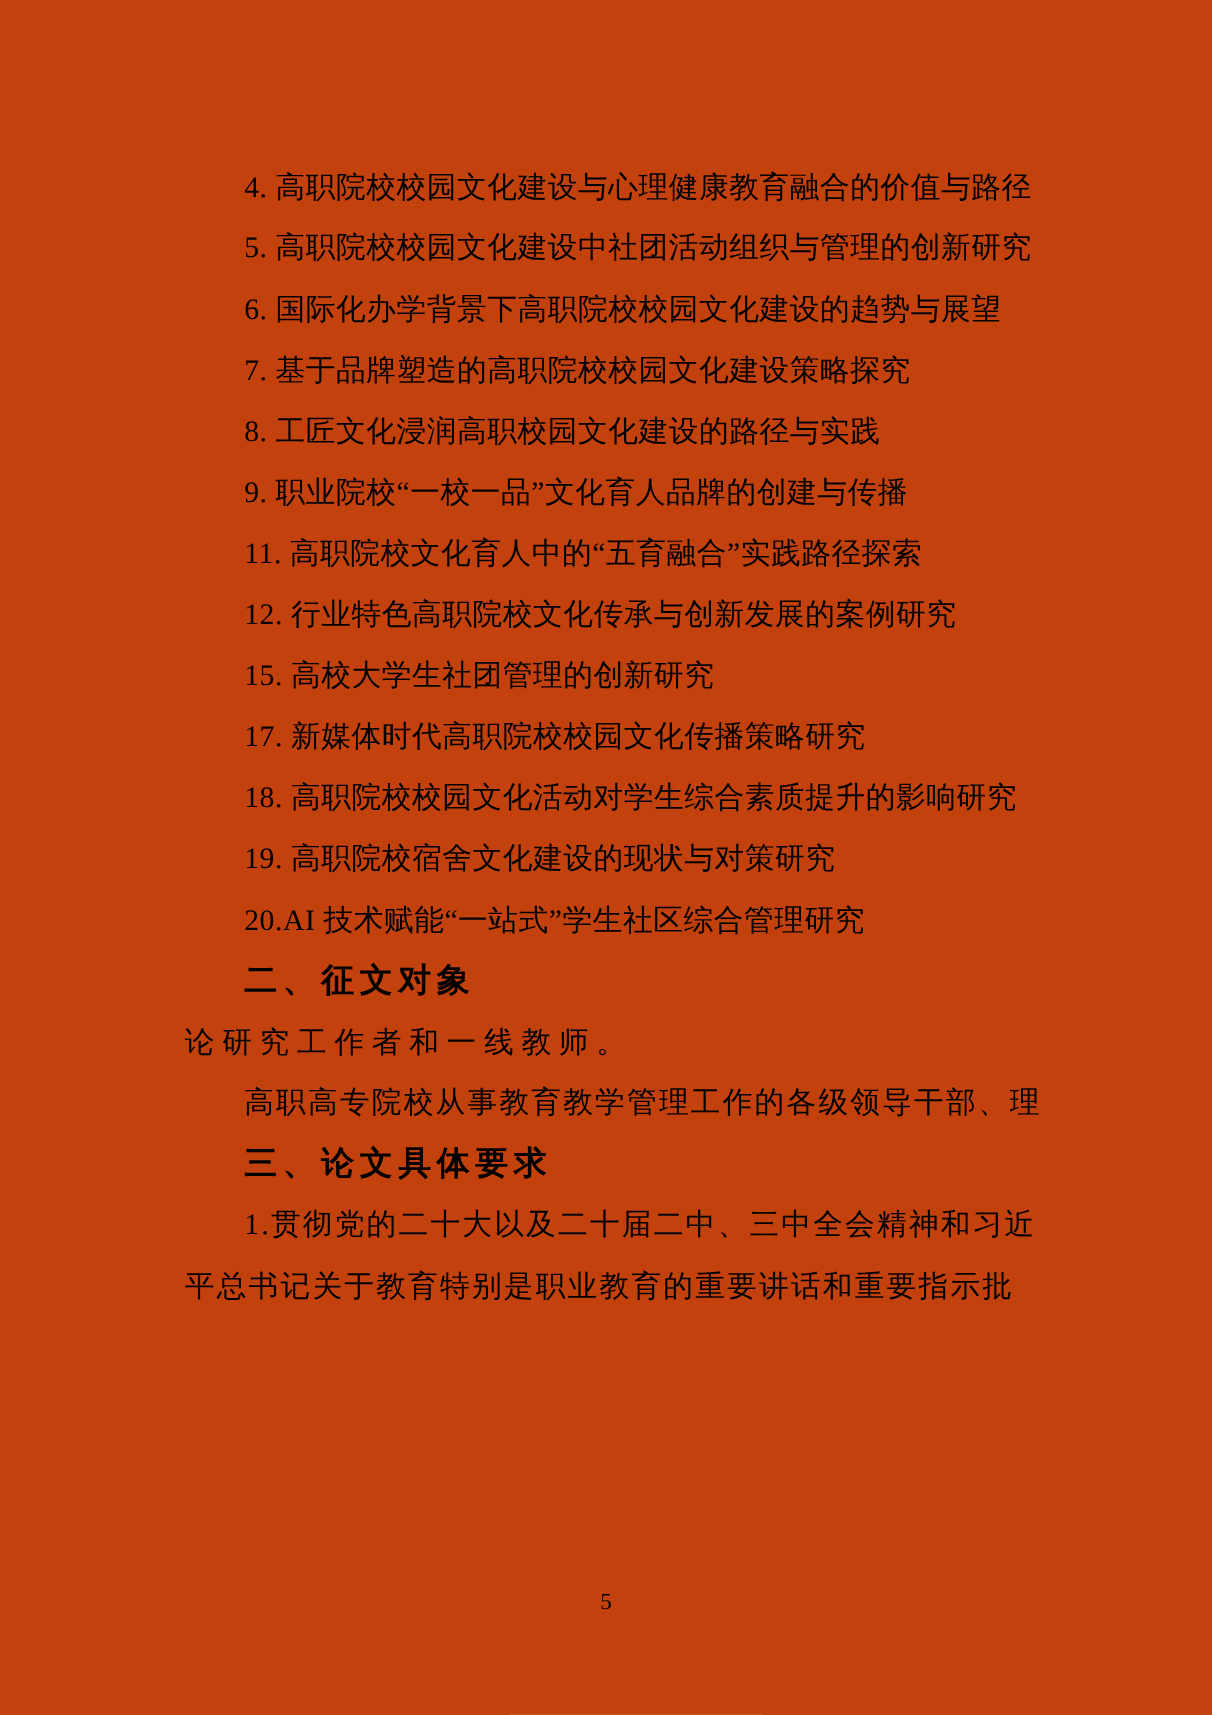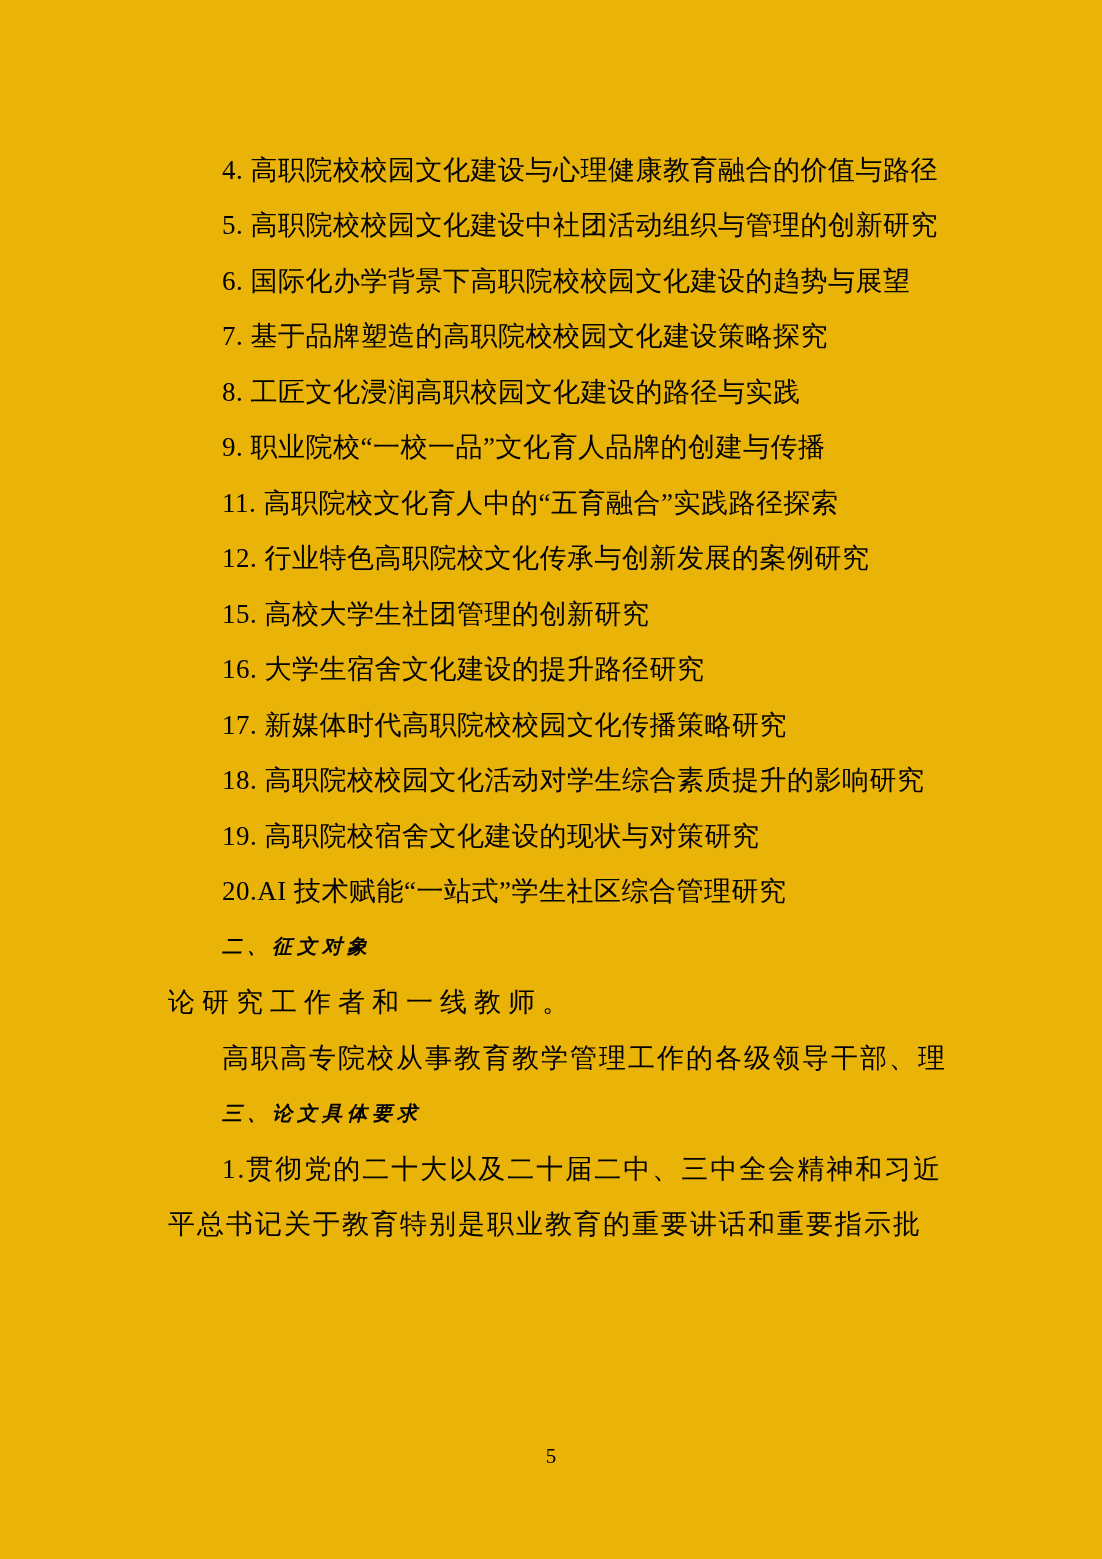--- a/index.html
+++ b/index.html
@@ -4,21 +4,21 @@
 <style>
   html, body {
     margin: 0;
     padding: 0;
     background: #ffffff;
   }
   .page {
     position: relative;
     width: 1102px;
     height: 1559px;
-    background: #eab308;
+    background: #c2410c;
     color: #000000;
     font-family: "Liberation Serif", "DejaVu Serif", serif;
     overflow: hidden;
   }
   .doc-content {
     position: absolute;
     left: 168px;
     top: 142px;
     width: 775px;
   }
@@ -29,23 +29,22 @@
     white-space: nowrap;
     font-size: 27px;
     letter-spacing: 0.5px;
   }
   .line.indent {
     padding-left: 54px;
   }
   .line.heading {
     font-family: "Liberation Sans", "DejaVu Sans", sans-serif;
     font-weight: 700;
-    font-size: 20px;
+    font-size: 30px;
     letter-spacing: 5px;
-    font-style: italic;
   }
   .line.body-first {
     letter-spacing: 2px;
   }
   .line.body-cont {
     letter-spacing: 2px;
     font-family: Liberation Serif, serif;
   }
   .line.body-cont-wide {
     letter-spacing: 7px;
@@ -67,21 +66,20 @@
   <div class="doc-content">
       <div class="line indent">4. 高职院校校园文化建设与心理健康教育融合的价值与路径</div>
       <div class="line indent">5. 高职院校校园文化建设中社团活动组织与管理的创新研究</div>
       <div class="line indent">6. 国际化办学背景下高职院校校园文化建设的趋势与展望</div>
       <div class="line indent">7. 基于品牌塑造的高职院校校园文化建设策略探究</div>
       <div class="line indent">8. 工匠文化浸润高职校园文化建设的路径与实践</div>
       <div class="line indent">9. 职业院校“一校一品”文化育人品牌的创建与传播</div>
       <div class="line indent">11. 高职院校文化育人中的“五育融合”实践路径探索</div>
       <div class="line indent">12. 行业特色高职院校文化传承与创新发展的案例研究</div>
       <div class="line indent">15. 高校大学生社团管理的创新研究</div>
-      <div class="line indent">16. 大学生宿舍文化建设的提升路径研究</div>
       <div class="line indent">17. 新媒体时代高职院校校园文化传播策略研究</div>
       <div class="line indent">18. 高职院校校园文化活动对学生综合素质提升的影响研究</div>
       <div class="line indent">19. 高职院校宿舍文化建设的现状与对策研究</div>
       <div class="line indent">20.AI 技术赋能“一站式”学生社区综合管理研究</div>
       <div class="line indent heading">二、征文对象</div>
       <div class="line body-cont-wide">论研究工作者和一线教师。</div>
       <div class="line indent body-first">高职高专院校从事教育教学管理工作的各级领导干部、理</div>
       <div class="line indent heading">三、论文具体要求</div>
       <div class="line indent body-first">1.贯彻党的二十大以及二十届二中、三中全会精神和习近</div>
       <div class="line body-cont">平总书记关于教育特别是职业教育的重要讲话和重要指示批</div>

